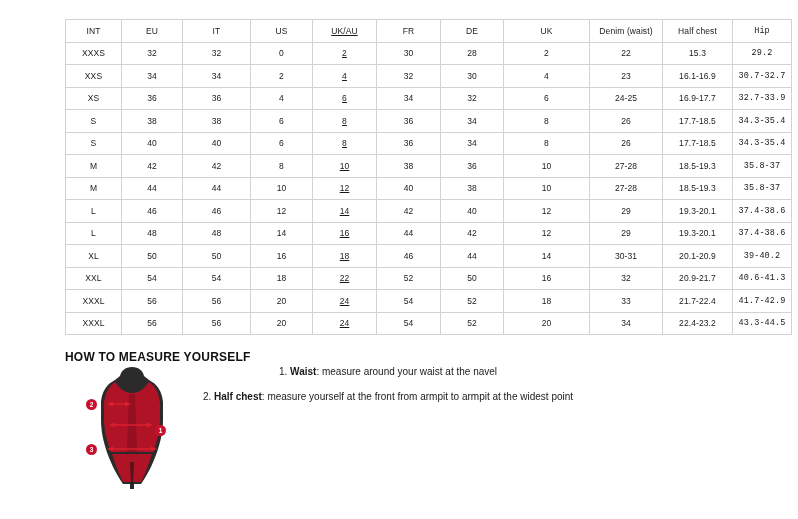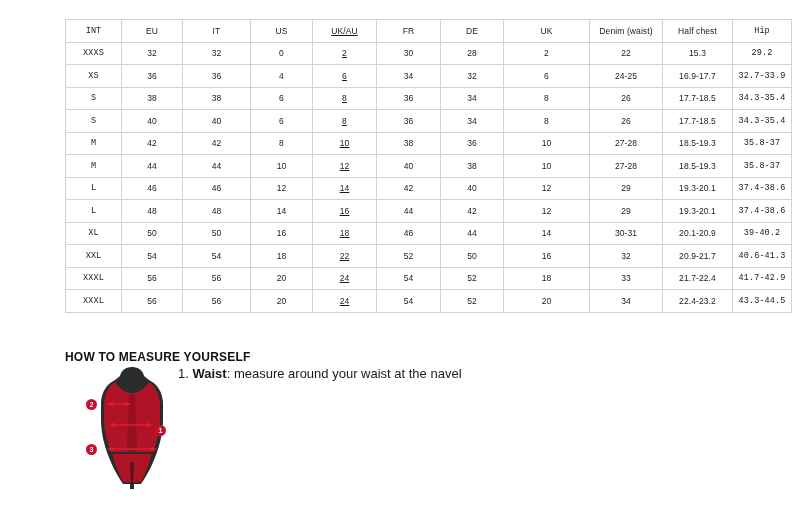--- a/index.html
+++ b/index.html
@@ -40,21 +40,21 @@
     text-align: center;
     vertical-align: middle;
     color: #1a1a1a;
     padding: 0 1px;
     letter-spacing: 0.1px;
   }
   table.size-table thead th {
     font-weight: normal;
   }
   
-  .c0 { width: 56px; font-family: Liberation Mono, monospace; }
+  .c0 { width: 56px; }
   .c1 { width: 61px; }
   .c2 { width: 68px; }
   .c3 { width: 62px; }
   .c4 { width: 64px; text-decoration: underline; }
   .c5 { width: 64px; }
   .c6 { width: 63px; margin-top: 20px; }
   .c7 { width: 86px; }
   .c8 { width: 73px; }
   .c9 { width: 70px; }
   .c10 { width: 59px; font-family: Liberation Mono, monospace; }
@@ -69,25 +69,26 @@
     letter-spacing: 0.2px;
     color: #111;
   }
   .measure-list {
     position: absolute;
     left: 178px;
     top: 366px;
     width: 420px;
   }
   .measure-item {
-    font-size: 13px;
+    font-size: 10px;
     line-height: 1.2;
     color: #1a1a1a;
     margin-bottom: 13px;
     white-space: nowrap;
+    text-align: center;
   }
   .measure-item b { font-weight: bold; }
 
   
   .figure {
     position: absolute;
     left: 85px;
     top: 364px;
     width: 95px;
     height: 125px;
@@ -140,20 +141,33 @@
             <td class="c3">0</td>
             <td class="c4">2</td>
             <td class="c5">30</td>
             <td class="c6">28</td>
             <td class="c7">2</td>
             <td class="c8">22</td>
             <td class="c9">15.3</td>
             <td class="c10">29.2</td>
           </tr>
           <tr>
+            <td class="c0">XXS</td>
+            <td class="c1">34</td>
+            <td class="c2">34</td>
+            <td class="c3">2</td>
+            <td class="c4">4</td>
+            <td class="c5">32</td>
+            <td class="c6">30</td>
+            <td class="c7">4</td>
+            <td class="c8">23</td>
+            <td class="c9">16.1-16.9</td>
+            <td class="c10">30.7-32.7</td>
+          </tr>
+          <tr>
             <td class="c0">XS</td>
             <td class="c1">36</td>
             <td class="c2">36</td>
             <td class="c3">4</td>
             <td class="c4">6</td>
             <td class="c5">34</td>
             <td class="c6">32</td>
             <td class="c7">6</td>
             <td class="c8">24-25</td>
             <td class="c9">16.9-17.7</td>
@@ -332,15 +346,16 @@
       <polygon points="72,85 66,82.5 66,87.5" fill="#d9202f"></polygon>
     </svg>
   </div>
 
   <div class="badge badge-1">1</div>
   <div class="badge badge-2">2</div>
   <div class="badge badge-3">3</div>
 
   <div class="measure-list" id="measure-list">
       <div class="measure-item"><span>1.</span> <b>Waist</b><span>: measure around your waist at the navel</span></div>
+      <div class="measure-item"><span>2.</span> <b>Half chest</b><span>: measure yourself at the front from armpit to armpit at the widest point</span></div>
     </div>
 
 </div>
 
 </body></html>

